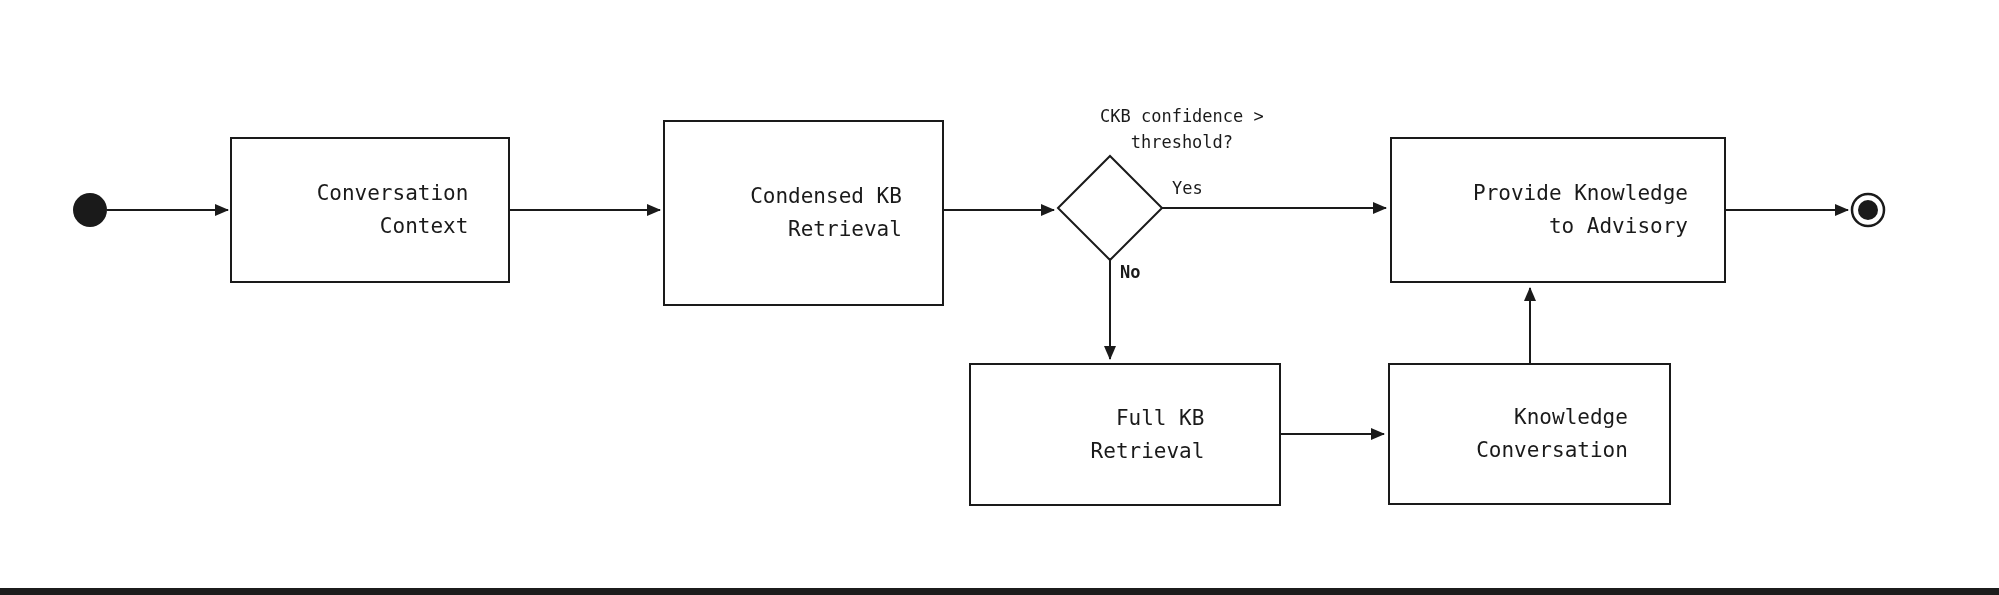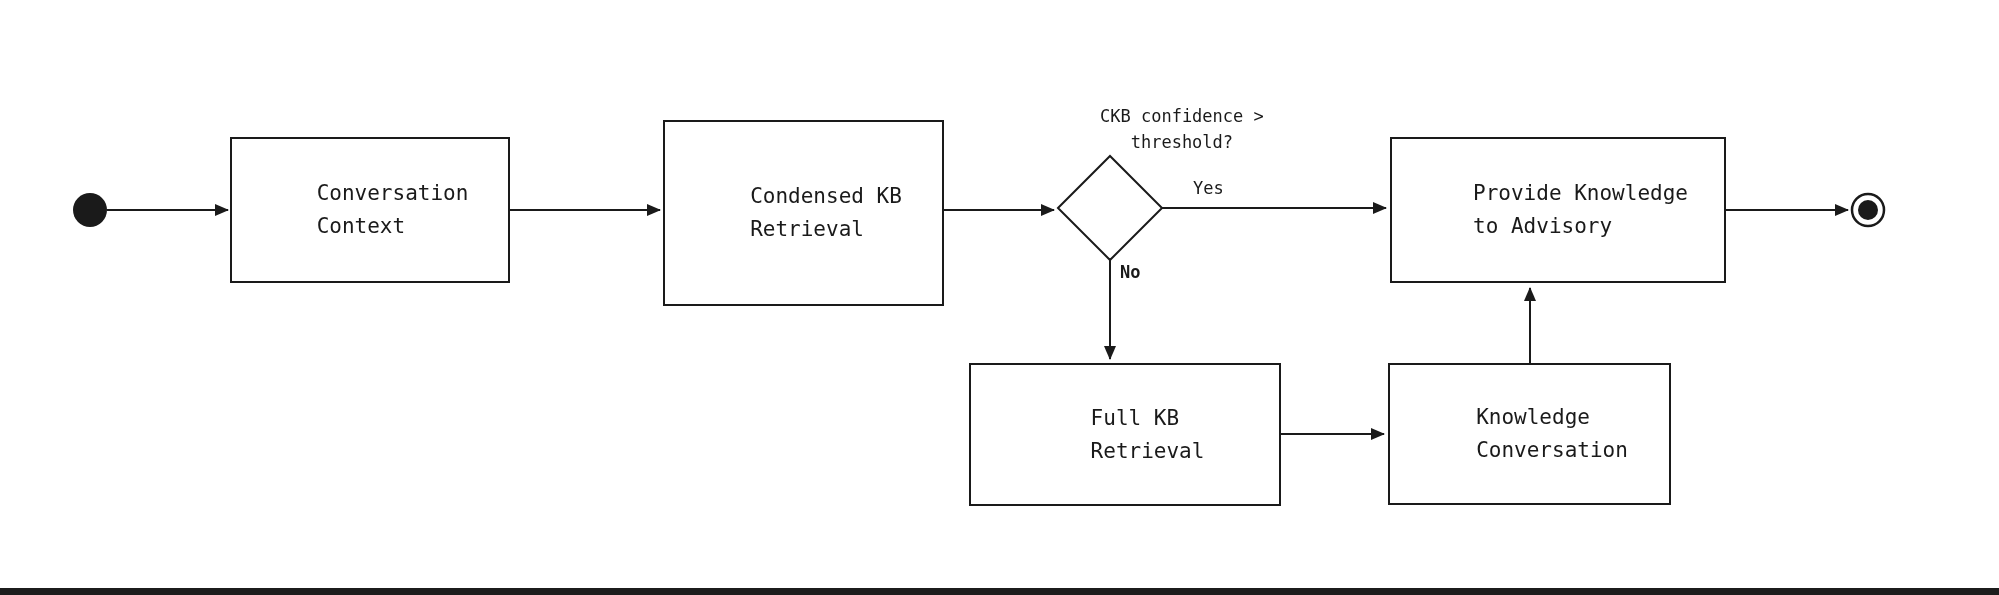--- a/index.html
+++ b/index.html
@@ -17,21 +17,21 @@
     left:0;top:0;width:1999px;height:595px;
   }
   .node{
     position:absolute;
     box-sizing:border-box;
     border:2px solid #1a1a1a;
     background:#ffffff;
     display:flex;
     align-items:center;
     justify-content:center;
-    text-align:left;
+    text-align:right;
     font-size:21px;
     line-height:1.55;
     white-space:pre-line;
     padding-left:45px;
   }
   .node-conversation{left:230px;top:137px;width:280px;height:146px;}
   .node-condensed{left:663px;top:120px;width:281px;height:186px;}
   .node-provide{left:1390px;top:137px;width:336px;height:146px;}
   .node-fullkb{left:969px;top:363px;width:312px;height:143px;}
   .node-summarization{left:1388px;top:363px;width:283px;height:142px;}
@@ -42,21 +42,21 @@
     line-height:1.5;
     white-space:pre-line;
     text-align:center;
     margin-left:47px;
   }
   .edge-label{
     position:absolute;
     font-size:17px;
     line-height:1.2;
   }
-  .edge-label-yes{left:1172px;top:178px;margin-left:21px;}
+  .edge-label-yes{left:1172px;top:178px;}
   .edge-label-no{left:1120px;top:262px;font-weight:bold;}
   .bottom-bar{
     position:absolute;
     left:0;bottom:0;
     width:1999px;height:7px;
     background:#1c1c1c;
   }
 </style>
 </head>
 <body>

